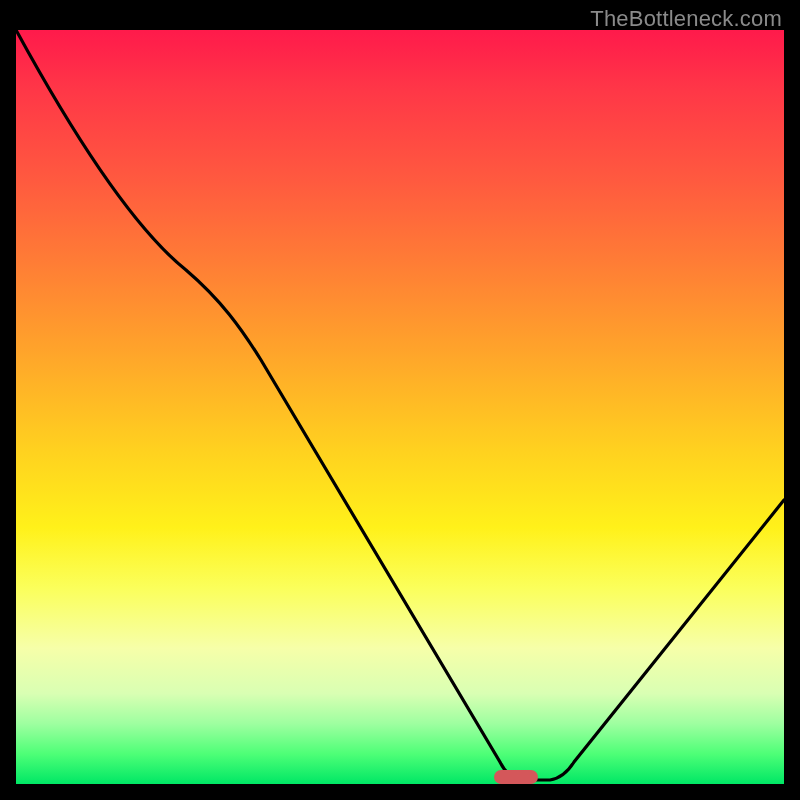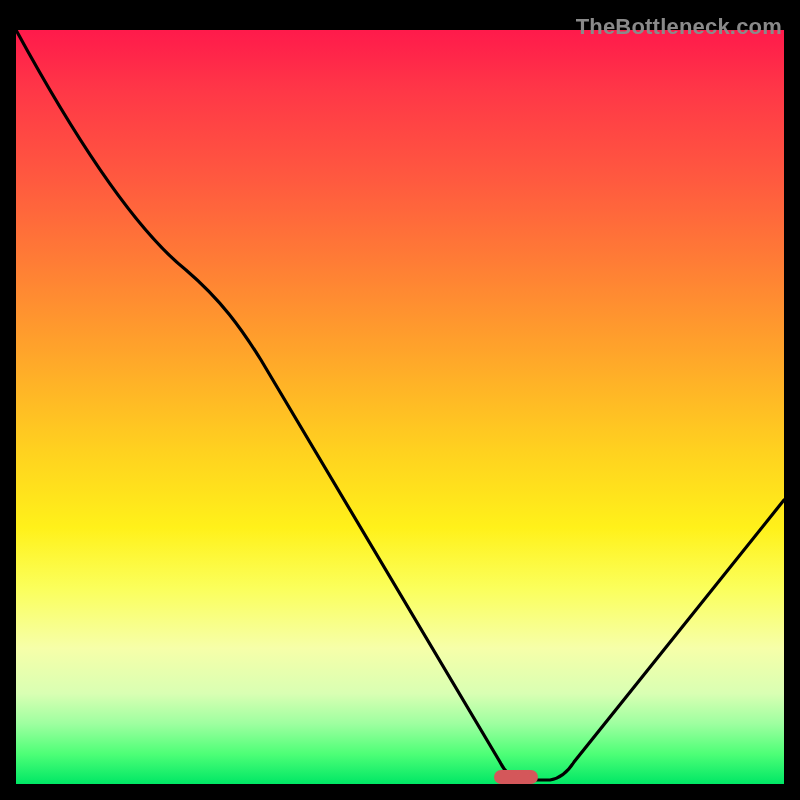--- a/index.html
+++ b/index.html
@@ -37,25 +37,25 @@
       #fbff5b 74%,
       #f6ffa9 82%,
       #d9ffb3 88%,
       #9effa0 92%,
       #4eff77 96%,
       #00e765 100%
     );
   }
   .watermark {
     position: absolute;
-    top: 14px;
+    top: 6px;
     right: 18px;
     color: #8a8a8a;
     font-size: 22px;
-    font-weight: 700;
+    font-weight: 400;
     letter-spacing: 0.2px;
   }
   .marker {
     position: absolute;
     width: 44px;
     height: 14px;
     border-radius: 7px;
     background: #d4575a;
     bottom: 16px;
     left: 494px;

